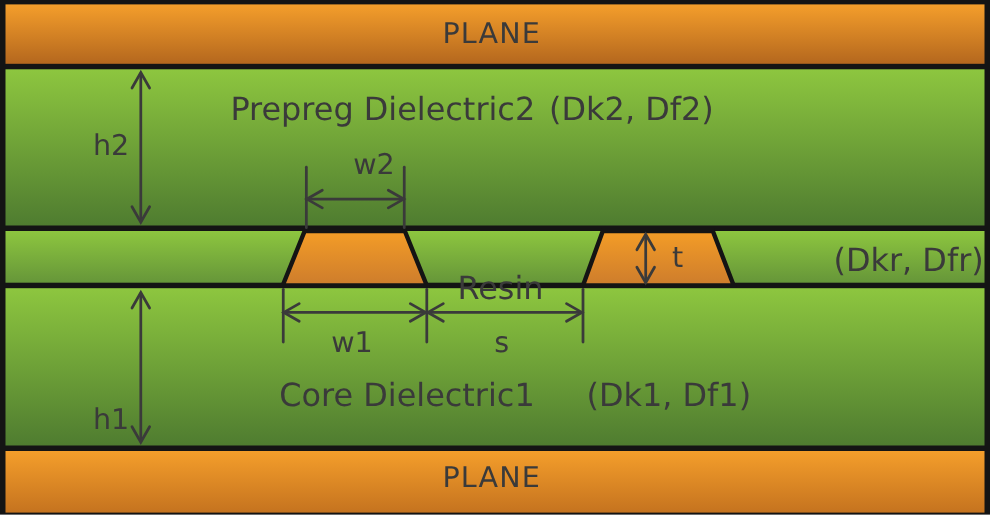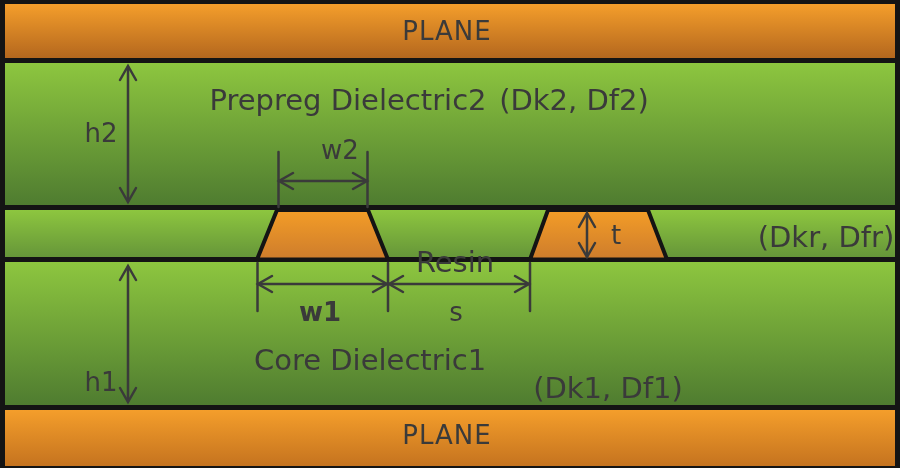--- a/index.html
+++ b/index.html
@@ -100,21 +100,21 @@
   <div class="lbl big" style="left:348px;top:100px;">Prepreg Dielectric2</div>
   <div class="lbl big" style="left:574px;top:100px;">(Dk2, Df2)</div>
 
   <div class="lbl dim" style="left:101px;top:133px;">h2</div>
   <div class="lbl dim" style="left:322px;top:150px;margin-left:18px;">w2</div>
 
   <div class="lbl big" style="left:455px;top:238px;margin-top:24px;">Resin</div>
   <div class="lbl dim" style="left:616px;top:235px;">t</div>
   <div class="lbl big" style="left:782px;top:237px;margin-left:44px;">(Dkr, Dfr)</div>
 
-  <div class="lbl dim" style="left:320px;top:312px;font-weight:bold;">w1</div>
+  <div class="lbl dim" style="left:320px;top:312px;">w1</div>
   <div class="lbl dim" style="left:456px;top:312px;">s</div>
   <div class="lbl dim" style="left:101px;top:334px;margin-top:48px;">h1</div>
 
   <div class="lbl big" style="left:370px;top:360px;">Core Dielectric1</div>
-  <div class="lbl big" style="left:608px;top:360px;margin-top:28px;">(Dk1, Df1)</div>
+  <div class="lbl big" style="left:608px;top:360px;">(Dk1, Df1)</div>
 
   <div class="lbl plane" style="left:447px;top:435px;">PLANE</div>
 </div>
 
 </body></html>

